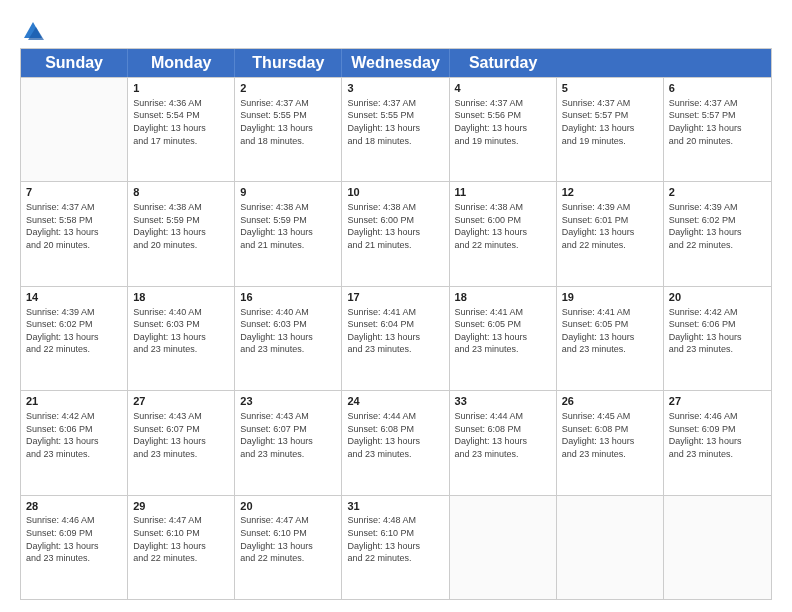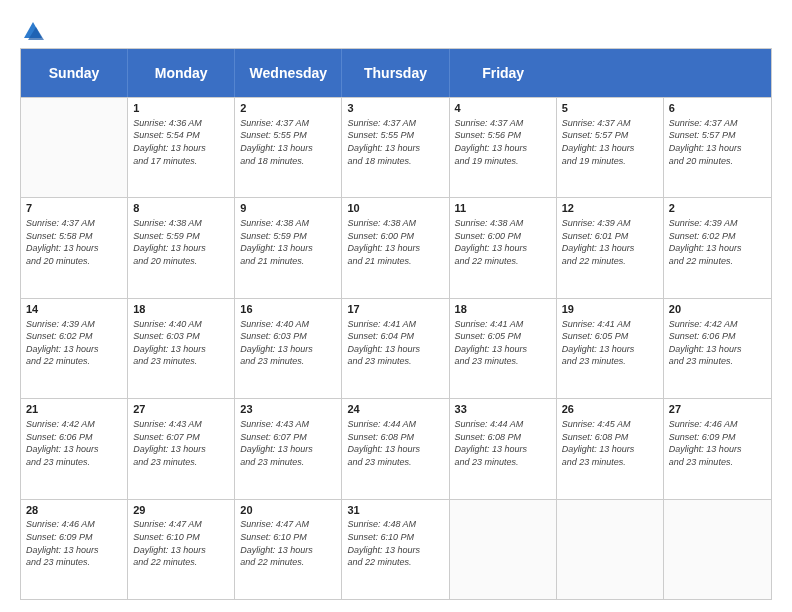--- a/index.html
+++ b/index.html
@@ -55,24 +55,24 @@
       flex-direction: column;
       border: 1px solid #ccc;
     }
     .cal-header-row {
       display: grid;
       grid-template-columns: repeat(7, 1fr);
       background: #3a6fc4;
     }
     .cal-header-cell {
       color: #fff;
-      font-size: 14px;
+      font-size: 16px;
       font-weight: bold;
       text-align: center;
-      padding: 16px 2px;
+      padding: 5px 2px;
       border-right: 1px solid #5585d0;
     }
     .cal-header-cell:last-child { border-right: none; }
     .cal-body {
       flex: 1;
       display: flex;
       flex-direction: column;
     }
     .cal-row {
       display: grid;
@@ -95,21 +95,20 @@
       font-size: 11px;
       font-weight: bold;
       color: #222;
       display: block;
       margin-bottom: 1px;
     }
     .cell-info {
       font-size: 9px;
       color: #444;
       line-height: 1.4;
-      font-style: italic;
     }
   </style>
 </head>
 <body>
 
 <div class="page">
   <div class="header">
     <div class="logo">
       <div>
         <div style="display:flex;align-items:center;">
@@ -125,23 +124,23 @@
     <div class="title-block">
       <div class="main-title"></div>
       <div class="sub-title"></div>
     </div>
   </div>
 
   <div class="calendar">
     <div class="cal-header-row">
     <div class="cal-header-cell">Sunday</div>
         <div class="cal-header-cell">Monday</div>
+        <div class="cal-header-cell">Thursday</div>
         <div class="cal-header-cell">Wednesday</div>
-        <div class="cal-header-cell">Thursday</div>
-        <div class="cal-header-cell">Friday</div>
+        <div class="cal-header-cell">Saturday</div>
       </div>
     <div class="cal-body">
     <div class="cal-row">
           <div class="cal-cell empty"></div>
           <div class="cal-cell">
             <span class="cell-date">1</span>
             <div class="cell-info" style="white-space: pre-line;">Sunrise: 4:36 AM
 Sunset: 5:54 PM
 Daylight: 13 hours
 and 17 minutes.</div>

